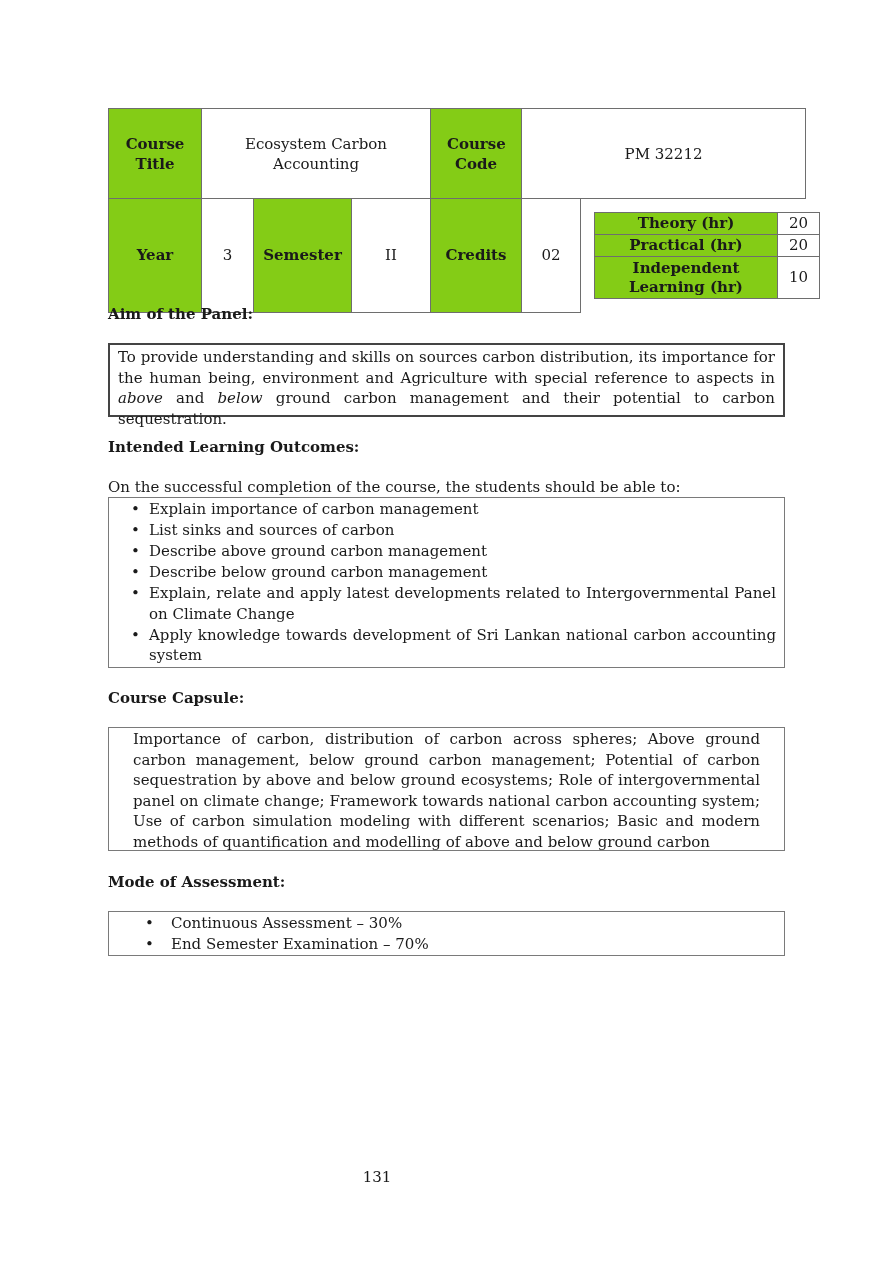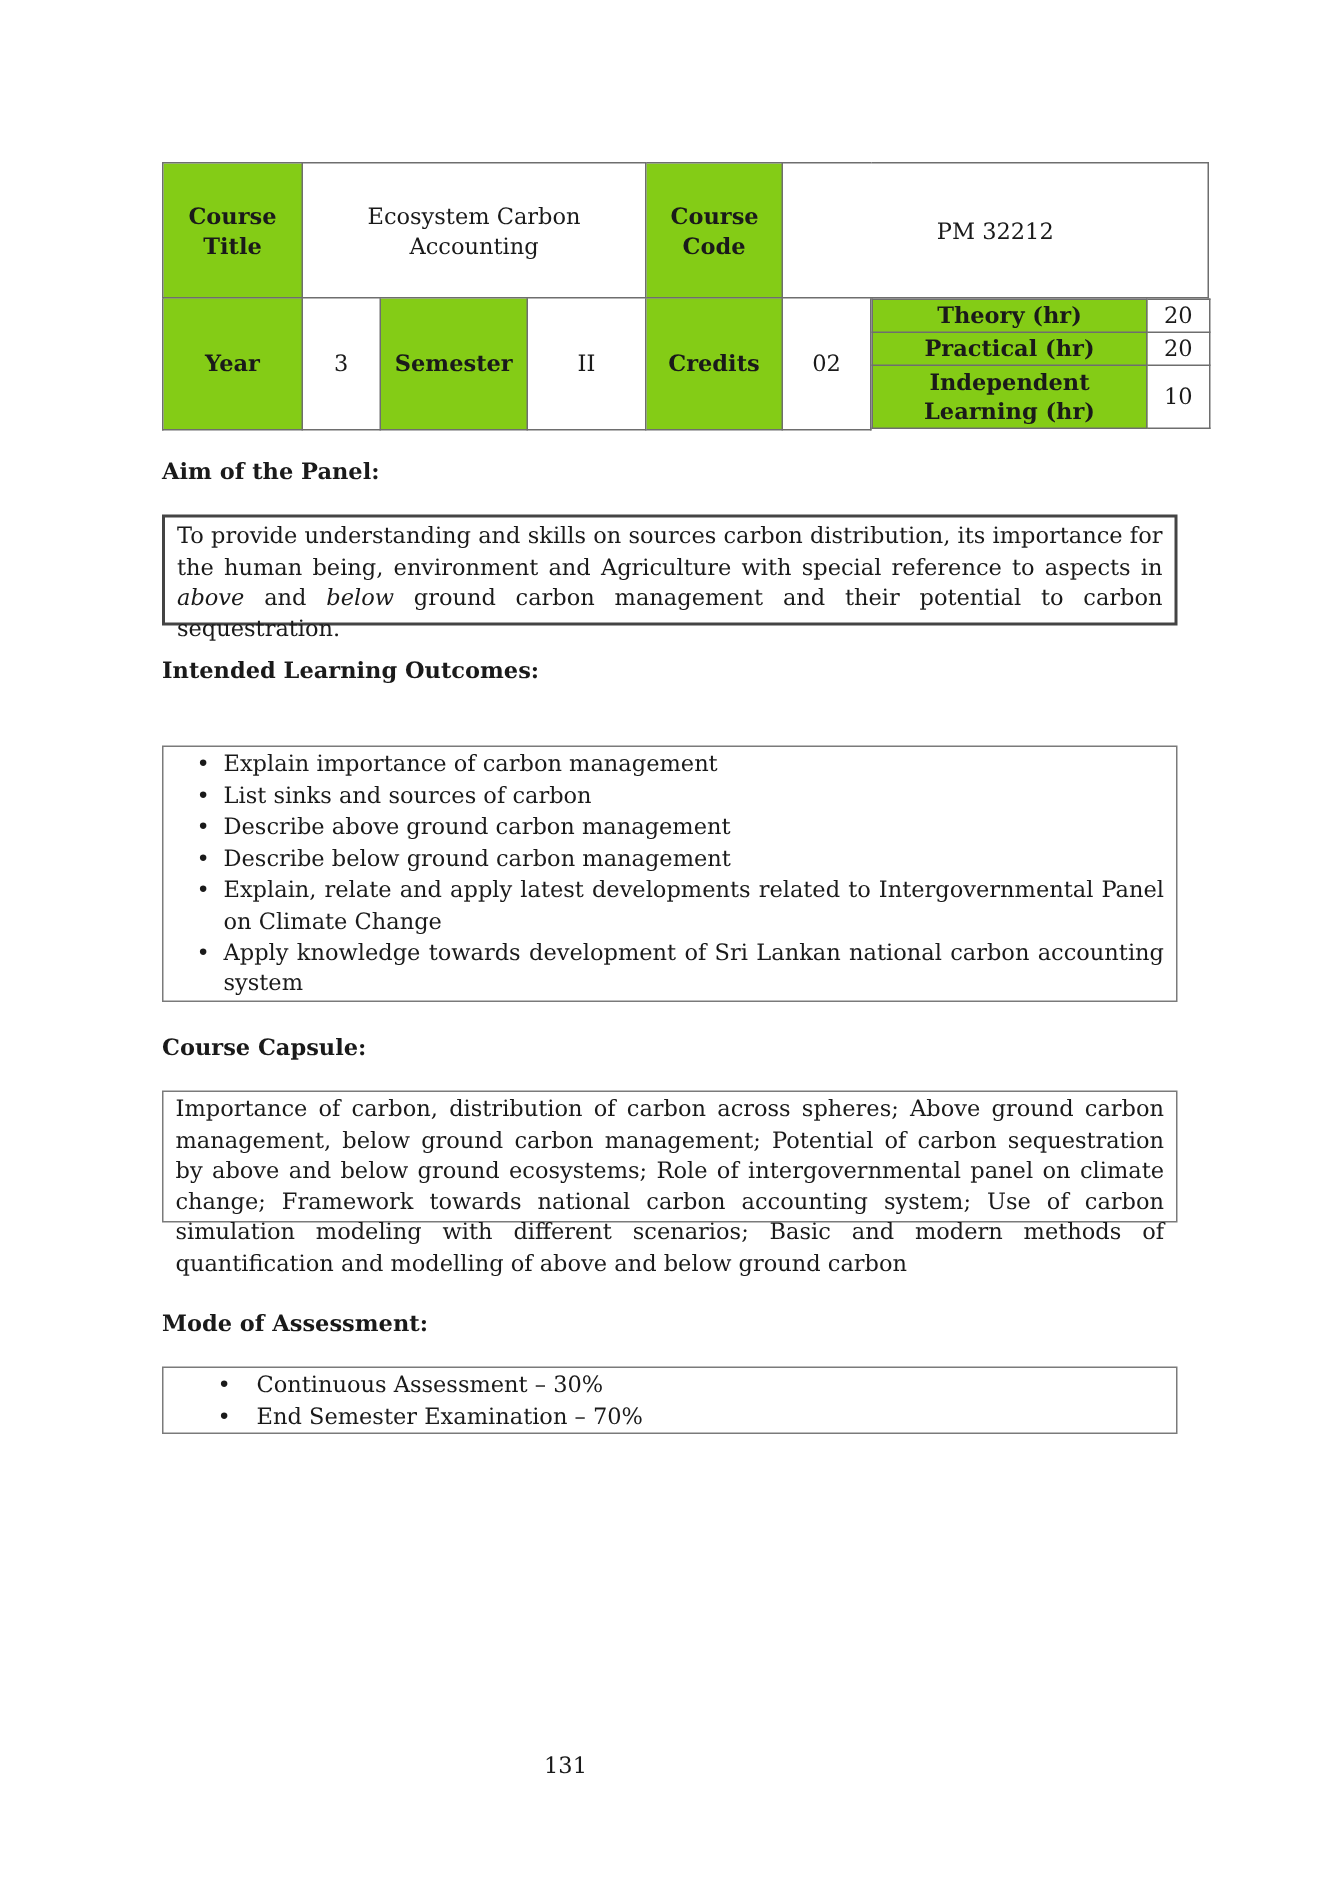--- a/index.html
+++ b/index.html
@@ -11,21 +11,21 @@
   .sub-table { border-collapse:collapse; width:100%; height:100%; table-layout:fixed; }
   .sub-table td { border:1px solid #6e6e6e; padding:0 2px; line-height:19px; }
   .heading { position:absolute; left:108px; font-weight:bold; font-size:15px; }
   .box { position:absolute; left:108px; width:677px; border:1px solid #7a7a7a; box-sizing:border-box; font-size:15px; line-height:20.5px; }
   .aim-box { border:2px solid #444; top:343px; height:74px; padding:2px 8px; text-align:justify; }
   .intro { position:absolute; left:108px; top:478px; font-size:15px; }
   .ilo-box { top:497px; height:171px; padding:1px 8px 0 8px; }
   .ilo-box ul, .assess-box ul { margin:0; padding:0; list-style:none; }
   .ilo-box li { position:relative; padding-left:32px; text-align:justify; line-height:20.5px; margin-bottom:0.5px; }
   .bullet { position:absolute; left:14px; top:0; }
-  .capsule-box { top:727px; height:88px; padding:1px 8px; text-align:justify; }
+  .capsule-box { top:727px; height:124px; padding:1px 24px; text-align:justify; }
   .assess-box { top:911px; height:45px; padding:1px 0 0 0; }
   .assess-box li { position:relative; padding-left:62px; line-height:21px; }
   .assess-box .bullet { left:36px; }
   .page-number { position:absolute; left:0; width:754px; top:1168px; text-align:center; font-size:15px; }
 </style>
 </head>
 <body>
 
 <div class="page">
 
@@ -47,21 +47,21 @@
       <td class="shade" style="padding:12px 16px;margin-top:38px;">Course Code</td>
       <td colspan="3">PM 32212</td>
     </tr>
     <tr style="height:86px">
       <td class="shade">Year</td>
       <td>3</td>
       <td class="shade">Semester</td>
       <td>II</td>
       <td class="shade">Credits</td>
       <td>02</td>
-      <td colspan="2" style="padding:0; border:none;">
+      <td colspan="2" style="padding:13px; border:none;">
         <table class="sub-table">
           <colgroup>
                 <col style="width:183px">
                 <col style="width:42px">
               </colgroup>
           <tbody>
                 <tr style="height:22px">
             <td class="shade">Theory (hr)</td>
             <td>20</td>
           </tr>
@@ -79,20 +79,21 @@
     </tr>
   </tbody>
     </table>
 
   <div class="heading" style="top:305px">Aim of the Panel:</div>
   <div class="box aim-box">
     <span>To provide understanding and skills on sources carbon distribution, its importance for the human being, environment and Agriculture with special reference to aspects in </span><em>above</em><span> and </span><em>below</em><span> ground carbon management and their potential to carbon sequestration.</span>
   </div>
 
   <div class="heading" style="top:438px">Intended Learning Outcomes:</div>
+  <div class="intro">On the successful completion of the course, the students should be able to:</div>
   <div class="box ilo-box">
     <ul>
       <li><span class="bullet">•</span><span>Explain importance of carbon management</span></li>
       <li><span class="bullet">•</span><span>List sinks and sources of carbon</span></li>
       <li><span class="bullet">•</span><span>Describe above ground carbon management</span></li>
       <li><span class="bullet">•</span><span>Describe below ground carbon management</span></li>
       <li><span class="bullet">•</span><span>Explain, relate and apply latest developments related to Intergovernmental Panel on Climate Change</span></li>
       <li><span class="bullet">•</span><span>Apply knowledge towards development of Sri Lankan national carbon accounting system</span></li>
     </ul>
   </div>

